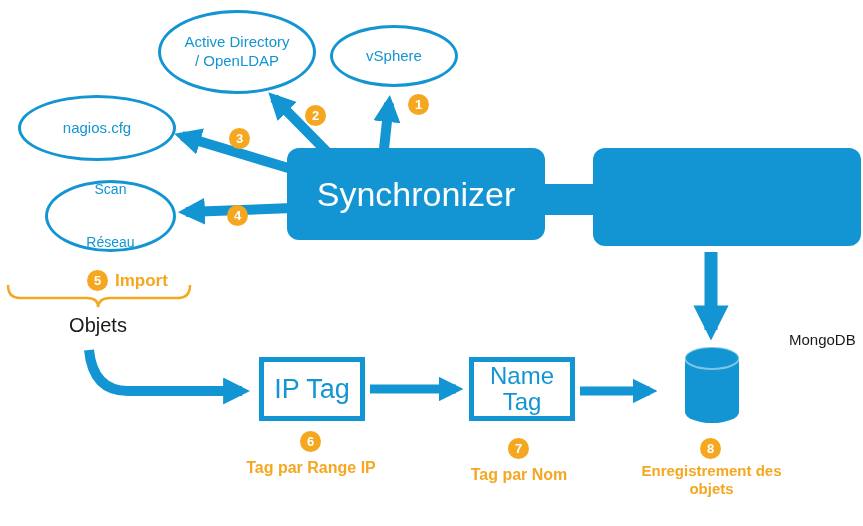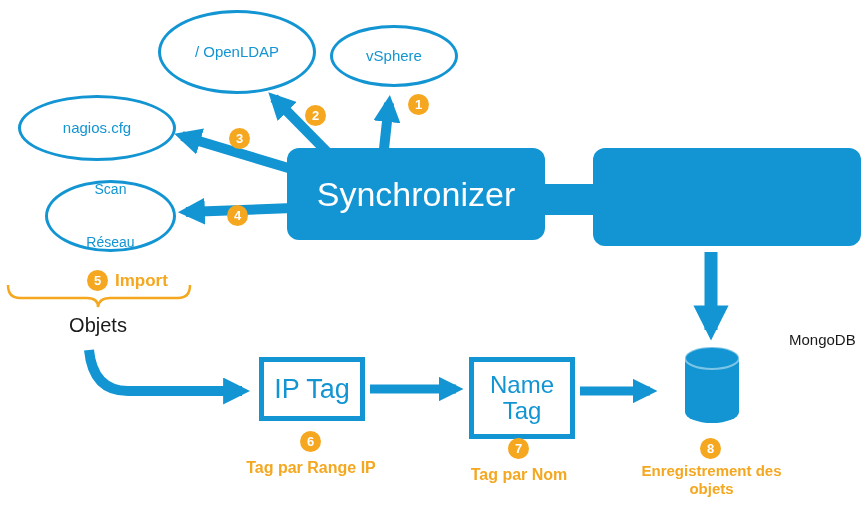--- a/index.html
+++ b/index.html
@@ -97,20 +97,21 @@
   <path d="M 89 350 Q 93 391 128 391 L 242 391" fill="none" stroke="#1295d2" stroke-width="10" marker-end="url(#arrow)"></path>
 
   <line x1="370" y1="389" x2="456" y2="389" stroke="#1295d2" stroke-width="9" marker-end="url(#arrow)"></line>
 
   <line x1="580" y1="391" x2="650" y2="391" stroke="#1295d2" stroke-width="9" marker-end="url(#arrow)"></line>
 
   <path d="M 8 285 Q 8 298 20 298 L 87 298 Q 98 298 98 307 Q 99 298 110 298 L 178 298 Q 190 298 190 285" fill="none" stroke="#f4a71f" stroke-width="2.5"></path>
 </svg>
 
 <div class="ellipse" style="left:158px;top:10px;width:152px;height:78px;">
+  <span>Active Directory</span>
   <span>/ OpenLDAP</span>
 </div>
 
 <div class="ellipse" style="left:330px;top:25px;width:122px;height:56px;">
   <span>vSphere</span>
 </div>
 
 <div class="ellipse" style="left:18px;top:95px;width:152px;height:60px;text-align:center;">
   <span>nagios.cfg</span>
 </div>
@@ -124,21 +125,21 @@
   <span>Synchronizer</span>
 </div>
 
 <div class="bluebox" style="left:593px;top:148px;width:268px;height:98px;font-size:31px;line-height:1.2;">
 </div>
 
 <div class="tagbox" style="left:259px;top:357px;width:106px;height:64px;font-size:27px;text-align:right;">
   <span>IP Tag</span>
 </div>
 
-<div class="tagbox" style="left:469px;top:357px;width:106px;height:82px;font-size:24px;line-height:1.1;">
+<div class="tagbox" style="left:469px;top:357px;width:106px;height:64px;font-size:24px;line-height:1.1;">
   <span>Name</span>
   <span>Tag</span>
 </div>
 
 <svg class="abs" style="left:680px;top:346px;" width="64" height="80" viewBox="0 0 64 80">
   <path d="M5,12 v54 a27,11 0 0 0 54,0 v-54 z" fill="#1295d2"></path>
   <ellipse cx="32" cy="12" rx="27" ry="11" fill="#1295d2" stroke="rgba(255,255,255,0.45)" stroke-width="2"></ellipse>
 </svg>
 
 <div class="plainlabel" style="left:748px;top:331px;width:80px;font-size:15px;text-align:left;margin-left:41px;">MongoDB</div>

